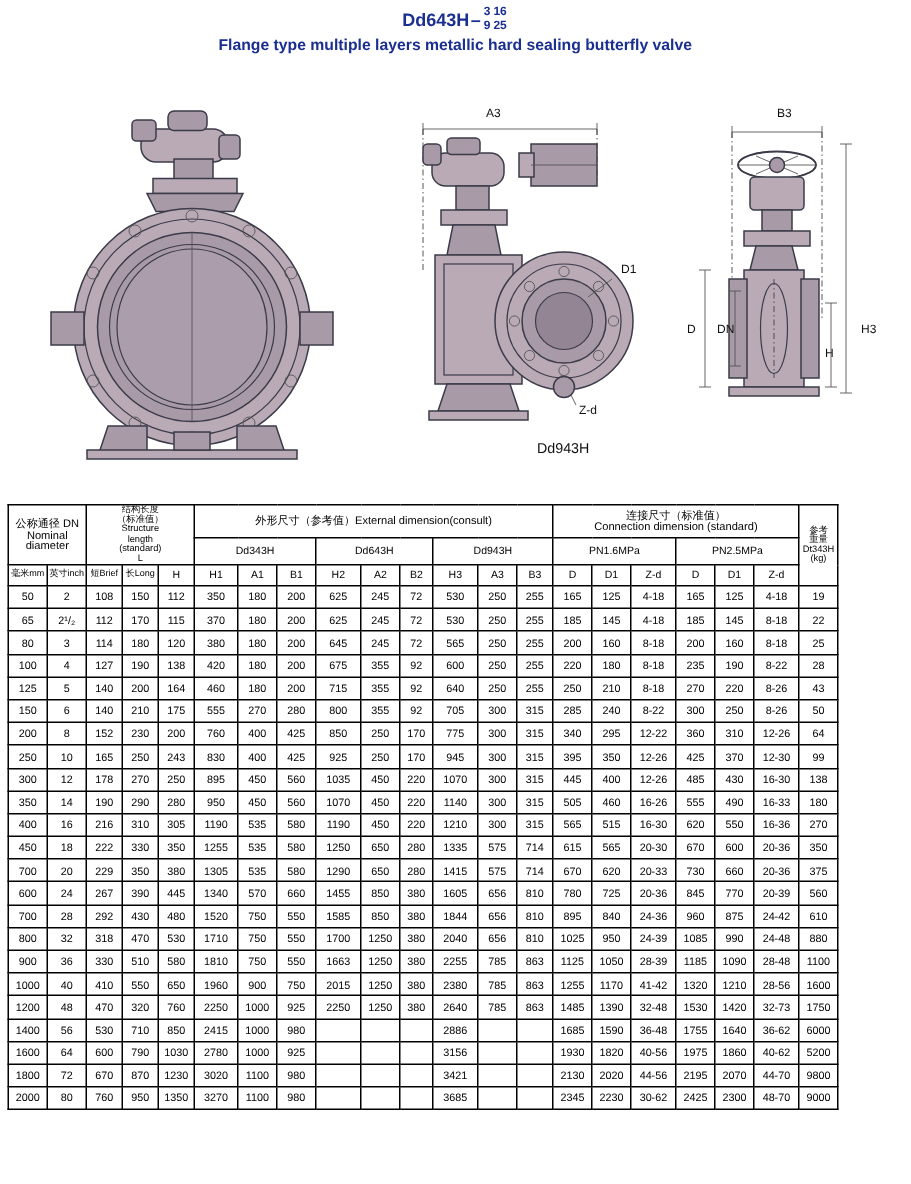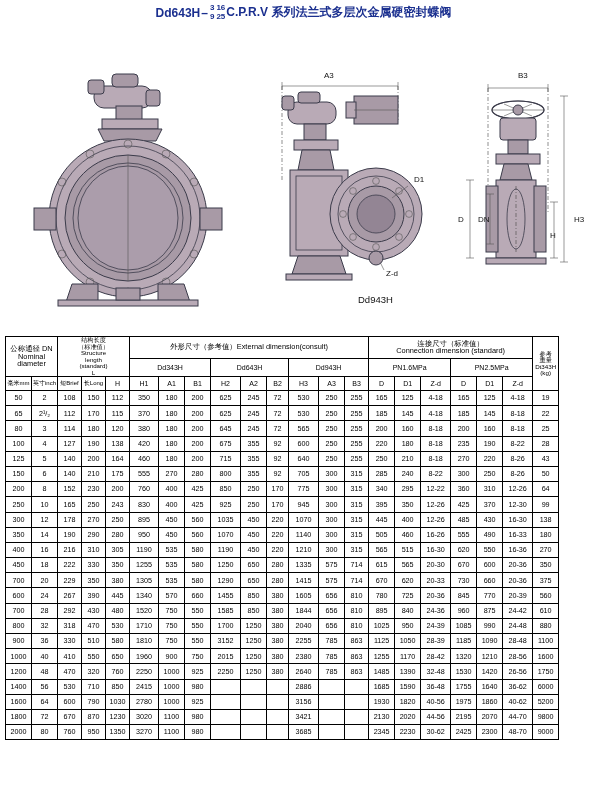--- a/index.html
+++ b/index.html
@@ -65,22 +65,22 @@
     <span>Dd643H</span>
     <span style="margin:0 1px;">–</span>
     <span class="frac">
       <span class="num">3</span>
       <span class="den">9</span>
     </span>
     <span class="frac">
       <span class="num">16</span>
       <span class="den">25</span>
     </span>
-    <span>C.P.R.V 系列法兰式多层次金属硬密封蝶阀</span>
   </div>
+  <div class="title-en">Flange type multiple layers metallic hard sealing butterfly valve</div>
 </div>
 
 <div class="figures">
 
   <div class="fig" style="left:28px;top:0px;">
     <svg width="235" height="245" viewBox="0 0 235 245">
 
       <g>
         <rect x="66" y="24" width="58" height="22" rx="10" class="dia-body"></rect>
         <rect x="60" y="18" width="16" height="14" rx="3" class="dia-body2"></rect>
@@ -685,21 +685,21 @@
         </tr>
         <tr>
           <td>900</td>
           <td>36</td>
           <td>330</td>
           <td>510</td>
           <td>580</td>
           <td>1810</td>
           <td>750</td>
           <td>550</td>
-          <td>3152</td>
+          <td>1663</td>
           <td>1250</td>
           <td>380</td>
           <td>2255</td>
           <td>785</td>
           <td>863</td>
           <td>1125</td>
           <td>1050</td>
           <td>28-39</td>
           <td>1185</td>
           <td>1090</td>
@@ -716,21 +716,21 @@
           <td>900</td>
           <td>750</td>
           <td>2015</td>
           <td>1250</td>
           <td>380</td>
           <td>2380</td>
           <td>785</td>
           <td>863</td>
           <td>1255</td>
           <td>1170</td>
-          <td>28-42</td>
+          <td>41-42</td>
           <td>1320</td>
           <td>1210</td>
           <td>28-56</td>
           <td>1600</td>
         </tr>
         <tr>
           <td>1200</td>
           <td>48</td>
           <td>470</td>
           <td>320</td>
@@ -742,21 +742,21 @@
           <td>1250</td>
           <td>380</td>
           <td>2640</td>
           <td>785</td>
           <td>863</td>
           <td>1485</td>
           <td>1390</td>
           <td>32-48</td>
           <td>1530</td>
           <td>1420</td>
-          <td>26-56</td>
+          <td>32-73</td>
           <td>1750</td>
         </tr>
         <tr>
           <td>1400</td>
           <td>56</td>
           <td>530</td>
           <td>710</td>
           <td>850</td>
           <td>2415</td>
           <td>1000</td>

